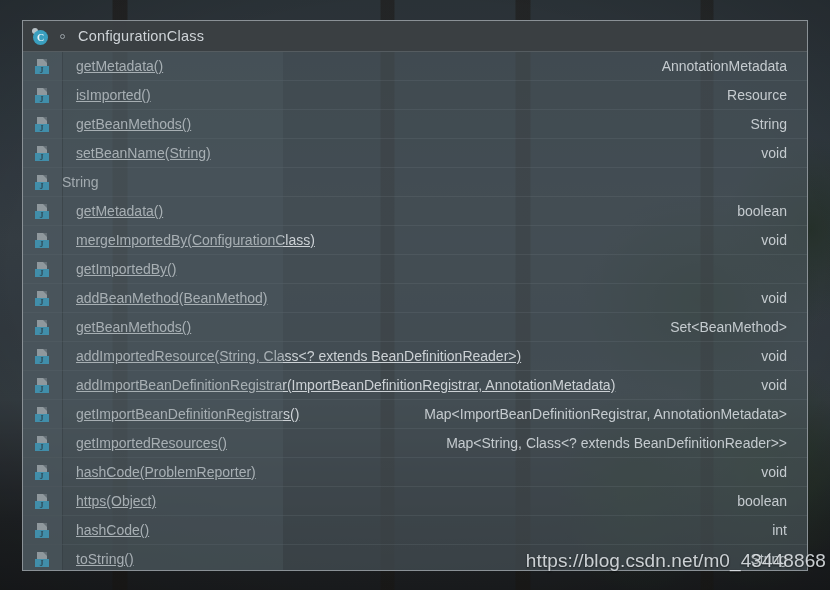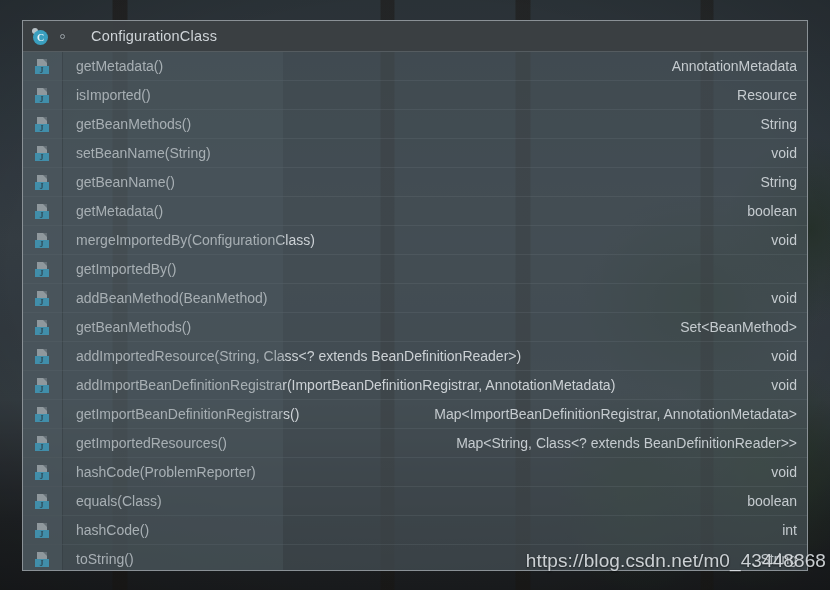--- a/index.html
+++ b/index.html
@@ -113,21 +113,21 @@
     border-radius: 50%;
     border: 1px solid #9aa2a8;
     box-sizing: border-box;
     flex: 0 0 auto;
     margin-left: 3px;
   }
   #panel-title {
     font-size: 14.5px;
     color: #cfd4d8;
     letter-spacing: 0.2px;
-    margin-left: 18px;
+    margin-left: 5px;
     white-space: nowrap;
     text-align: center;
   }
 
   
   #panel-body {
     position: relative;
     height: 519px;
   }
   
@@ -193,24 +193,25 @@
     font-family: "Liberation Serif", "DejaVu Serif", serif;
   }
 
   .row .name-cell {
     flex: 1 1 auto;
     padding-left: 14px;
     font-size: 14px;
     color: #ccd1d5;
     white-space: nowrap;
     overflow: hidden;
+    text-decoration: underline;
   }
   .row .type-cell {
     flex: 0 0 auto;
-    padding-right: 10px;
+    padding-right: 20px;
     font-size: 14px;
     color: #c5cbcf;
     white-space: nowrap;
     text-align: right;
   }
 
   
   #tint-left {
     position: absolute;
     left: 0;
@@ -304,21 +305,20 @@
   </div>
         <div class="row">
     <span class="icon-cell">
       <span class="method-icon">
         <span class="page"></span>
         <span class="fold"></span>
         <span class="badge"></span>
         <span class="badge-letter">J</span>
       </span>
     </span>
-    <span class="name-cell">getBeanName()</span>
     <span class="type-cell">String</span>
   </div>
         <div class="row">
     <span class="icon-cell">
       <span class="method-icon">
         <span class="page"></span>
         <span class="fold"></span>
         <span class="badge"></span>
         <span class="badge-letter">J</span>
       </span>
@@ -435,21 +435,21 @@
   </div>
         <div class="row">
     <span class="icon-cell">
       <span class="method-icon">
         <span class="page"></span>
         <span class="fold"></span>
         <span class="badge"></span>
         <span class="badge-letter">J</span>
       </span>
     </span>
-    <span class="name-cell">equals(Class)</span>
+    <span class="name-cell">https(Object)</span>
     <span class="type-cell">boolean</span>
   </div>
         <div class="row">
     <span class="icon-cell">
       <span class="method-icon">
         <span class="page"></span>
         <span class="fold"></span>
         <span class="badge"></span>
         <span class="badge-letter">J</span>
       </span>

